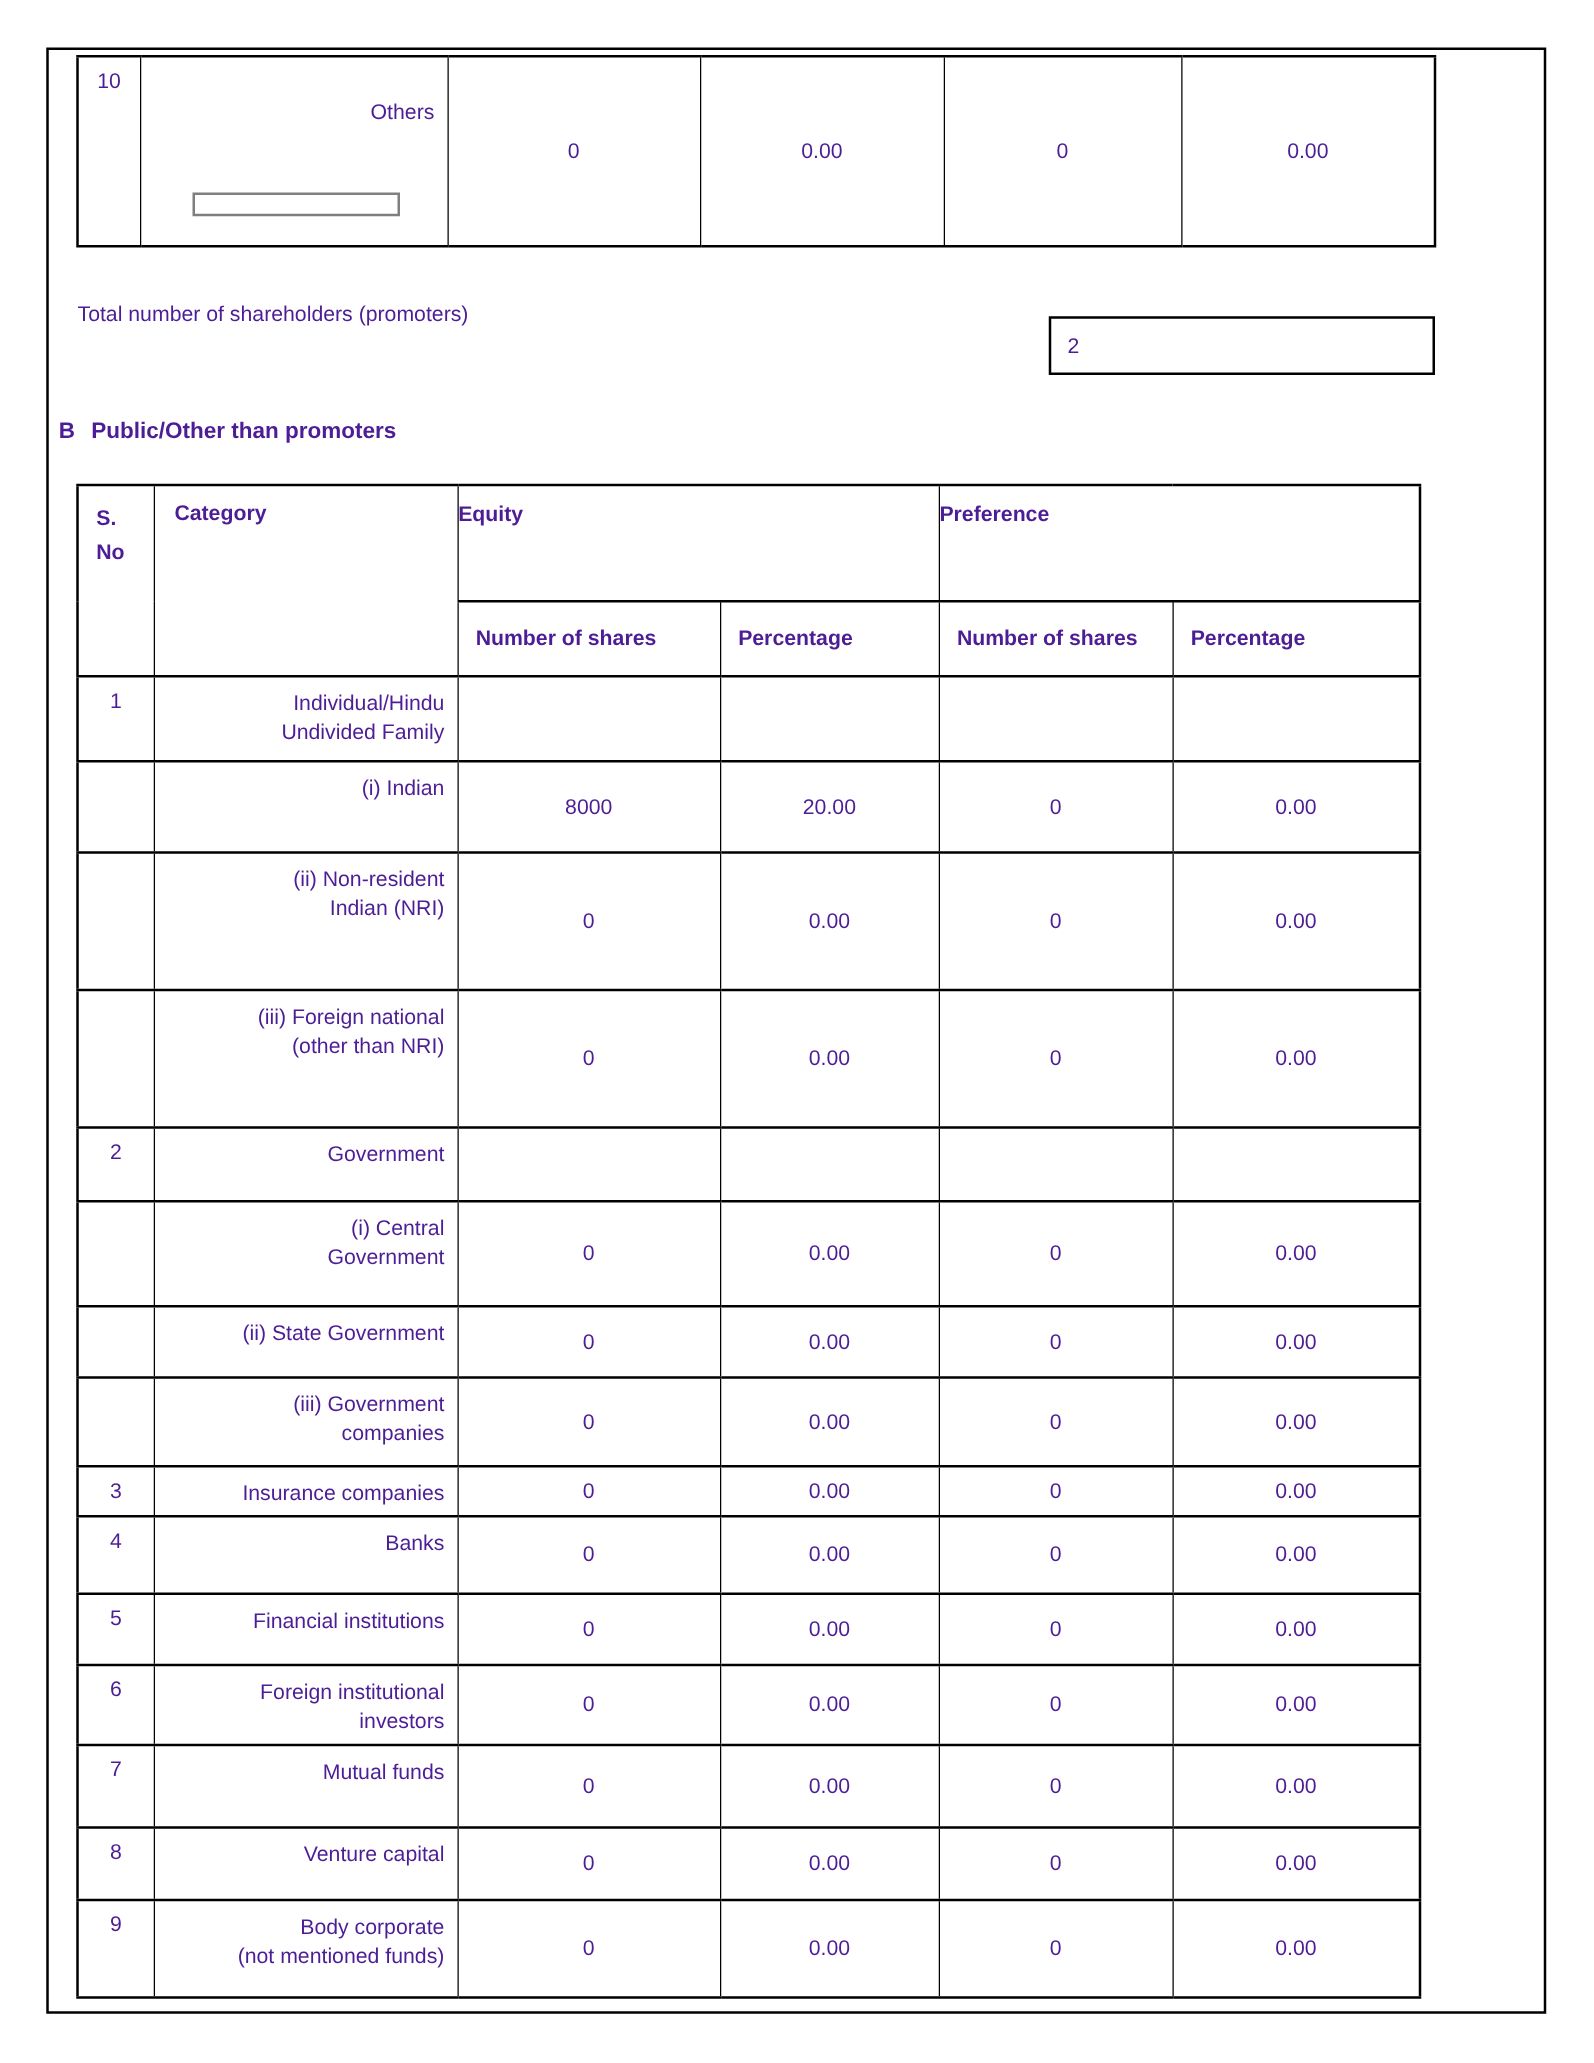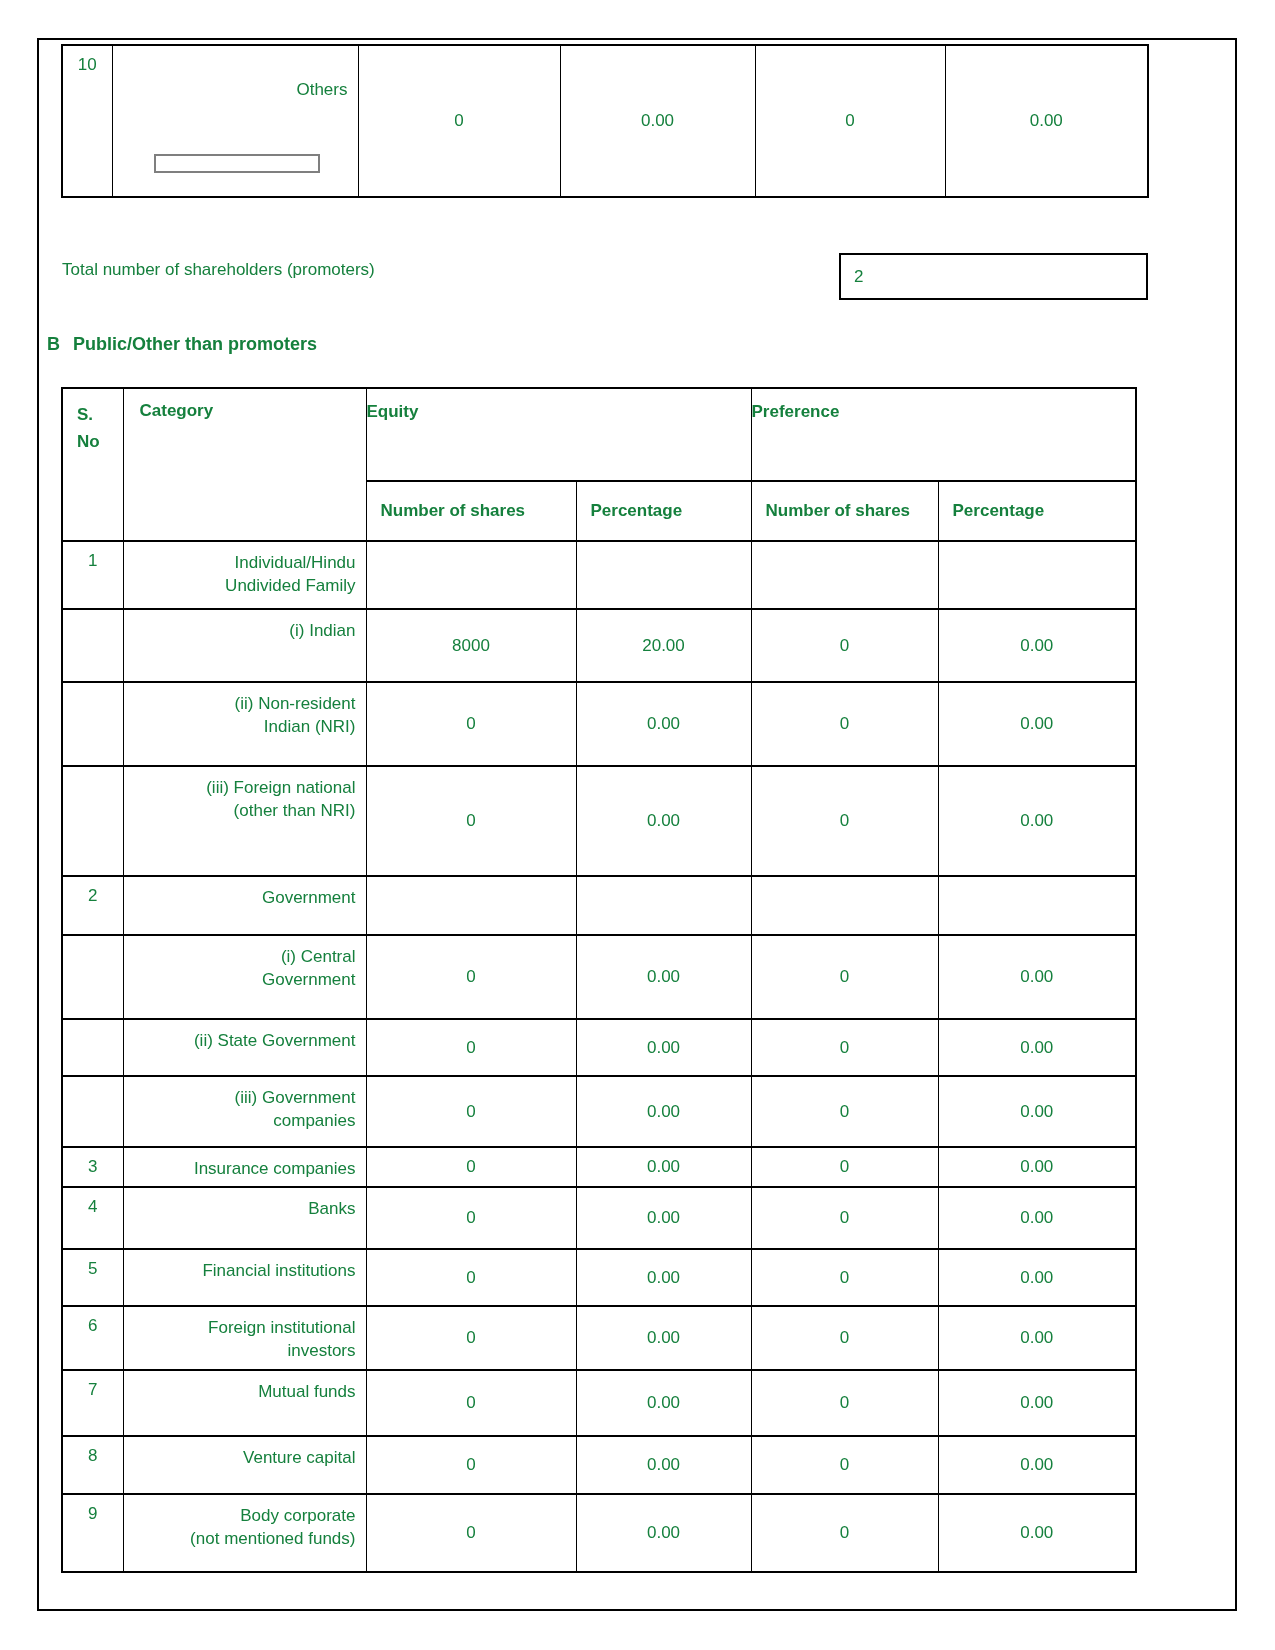--- a/index.html
+++ b/index.html
@@ -1,21 +1,21 @@
 <!DOCTYPE html>
 <html><head>
 <meta charset="utf-8">
 <style>
   html, body { margin: 0; padding: 0; background: #ffffff; }
   .page {
     position: relative;
     width: 1275px;
     height: 1650px;
     background: #ffffff;
-    color: #15803d;
+    color: #4c1d95;
     font-family: "Liberation Sans", sans-serif;
     overflow: hidden;
   }
   .page-border {
     position: absolute;
     left: 37px; top: 38px;
     width: 1200px; height: 1573px;
     border: 2px solid #000000;
     box-sizing: border-box;
   }
@@ -49,21 +49,21 @@
   td.h-sub { font-weight: bold; vertical-align: middle; text-align: left; padding-left: 14px; }
   .others-input {
     width: 166px; height: 19px;
     border: 2px solid #7f7f7f;
     box-sizing: border-box;
     background: #ffffff;
     margin: 30px 0 0 25px;
   }
   .sh-label {
     position: absolute;
-    left: 62px; top: 260px;
+    left: 62px; top: 242px;
     font-size: 17px;
   }
   .sh-box {
     position: absolute;
     left: 839px; top: 253px;
     width: 309px; height: 47px;
     border: 2px solid #000000;
     box-sizing: border-box;
     display: flex; align-items: center;
     padding-left: 13px;
@@ -160,21 +160,21 @@
         <td class="val"></td>
       </tr>
       <tr style="height:73px">
         <td class="sno"></td>
         <td class="cat">(i) Indian</td>
         <td class="val">8000</td>
         <td class="val">20.00</td>
         <td class="val">0</td>
         <td class="val">0.00</td>
       </tr>
-      <tr style="height:84px">
+      <tr style="height:110px">
         <td class="sno"></td>
         <td class="cat">(ii) Non-resident
 Indian (NRI)</td>
         <td class="val">0</td>
         <td class="val">0.00</td>
         <td class="val">0</td>
         <td class="val">0.00</td>
       </tr>
       <tr style="height:110px">
         <td class="sno"></td>

